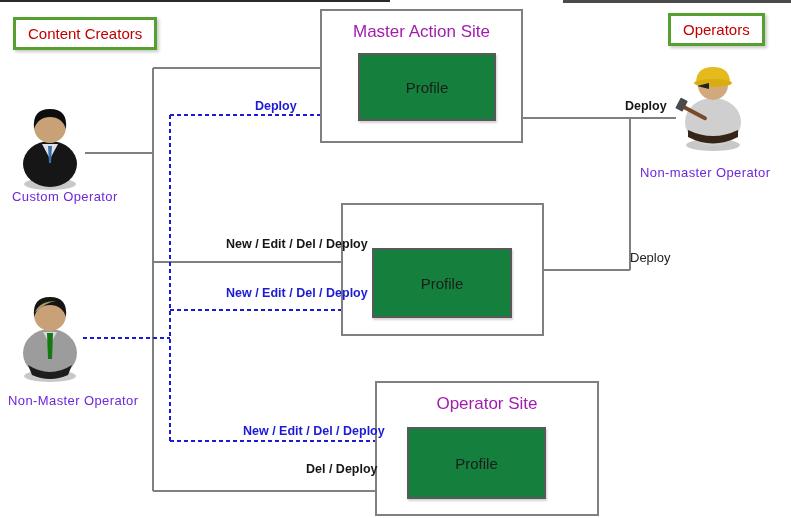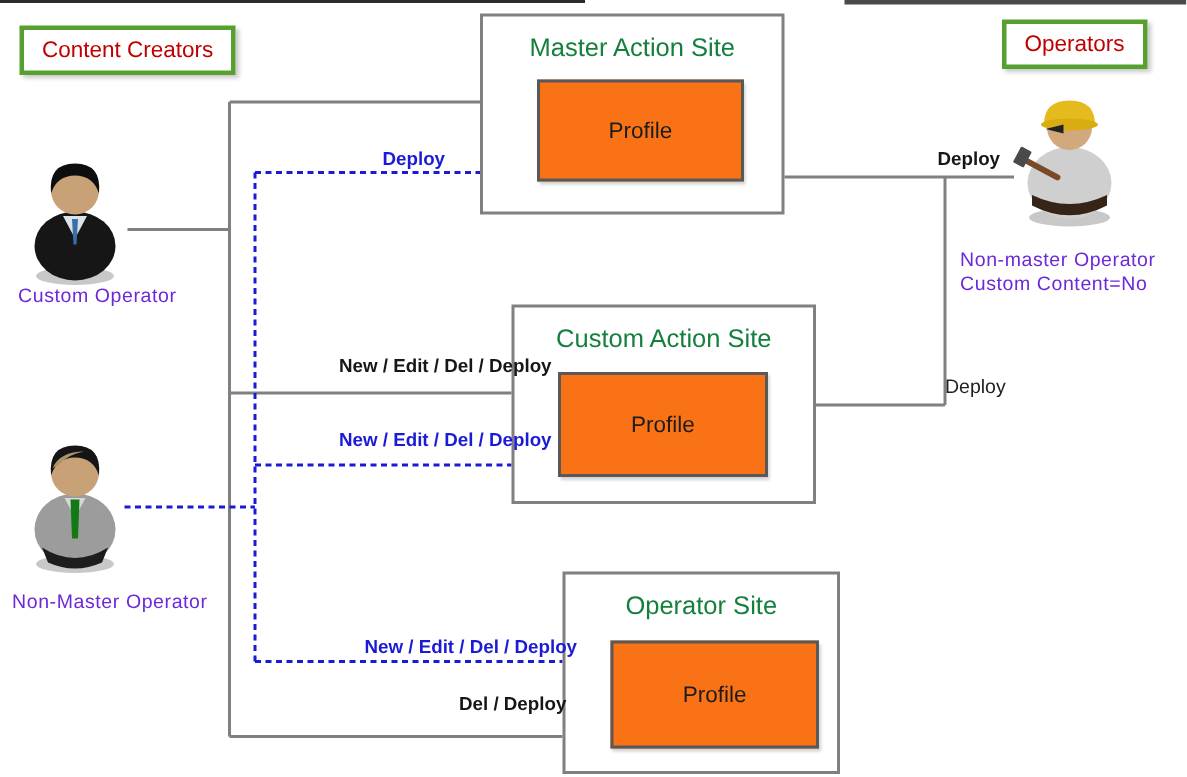--- a/index.html
+++ b/index.html
@@ -15,24 +15,24 @@
     position:absolute;background:#ffffff;border:3px solid #55a02e;
     color:#c00000;font-size:15px;padding:5px 12px;white-space:nowrap;
     box-shadow:2px 2px 3px rgba(0,0,0,.22);
   }
   .badge-cc{left:13px;top:17px;}
   .badge-op{left:668px;top:13px;}
 
   .site{position:absolute;background:#ffffff;border:2px solid #808080;box-sizing:border-box;}
   .site-master{left:320px;top:9px;width:203px;height:134px;}
   .site-custom{left:341px;top:203px;width:203px;height:133px;}
-  .site-operator{left:375px;top:381px;width:185px;height:135px;}
-  .site-title{font-size:17px;color:#15803d;text-align:center;margin-top:11px;white-space:nowrap;}
+  .site-operator{left:375px;top:381px;width:224px;height:135px;}
+  .site-title{font-size:17px;color:#a21caf;text-align:center;margin-top:11px;white-space:nowrap;}
   .profile{
-    position:absolute;background:#f97316;border:2px solid #595959;box-sizing:border-box;
+    position:absolute;background:#15803d;border:2px solid #595959;box-sizing:border-box;
     display:flex;align-items:center;justify-content:center;
     font-size:15px;color:#1c1c1c;box-shadow:1px 2px 2px rgba(0,0,0,.18);
   }
   .profile-master{left:36px;top:42px;width:138px;height:68px;}
   .profile-custom{left:29px;top:43px;width:140px;height:70px;}
   .profile-operator{left:30px;top:44px;width:139px;height:72px;}
 
   .connectors{position:absolute;left:0;top:0;}
 
   .lbl{position:absolute;font-size:12.5px;font-weight:bold;white-space:nowrap;line-height:14px;padding-left:48px;}
@@ -91,21 +91,20 @@
   <div class="badge badge-op">Operators</div>
 
   <div class="site site-master">
     <div class="site-title">Master Action Site</div>
     <div class="profile profile-master">
       <span>Profile</span>
     </div>
   </div>
 
   <div class="site site-custom">
-    <div class="site-title">Custom Action Site</div>
     <div class="profile profile-custom">
       <span>Profile</span>
     </div>
   </div>
 
   <div class="site site-operator">
     <div class="site-title">Operator Site</div>
     <div class="profile profile-operator">
       <span>Profile</span>
     </div>
@@ -151,16 +150,15 @@
     <path d="M22 25 Q22 9 39 9 Q56 9 56 25 Z" fill="#e5ba1d"></path>
     <ellipse cx="39" cy="25" rx="19" ry="4" fill="#d9ad12"></ellipse>
     <path d="M23 28 L35 25 L35 31 Z" fill="#222222"></path>
     <g transform="translate(0,42) rotate(28 16 8)">
       <rect x="8" y="8" width="28" height="4" rx="2" fill="#7a4a28"></rect>
       <rect x="3" y="3" width="8" height="12" rx="1" fill="#4a4a4a"></rect>
     </g>
   </svg>
   <div class="actor-label al-worker">
     <div>Non-master Operator</div>
-    <div>Custom Content=No</div>
   </div>
 
 </div>
 
 </body></html>

